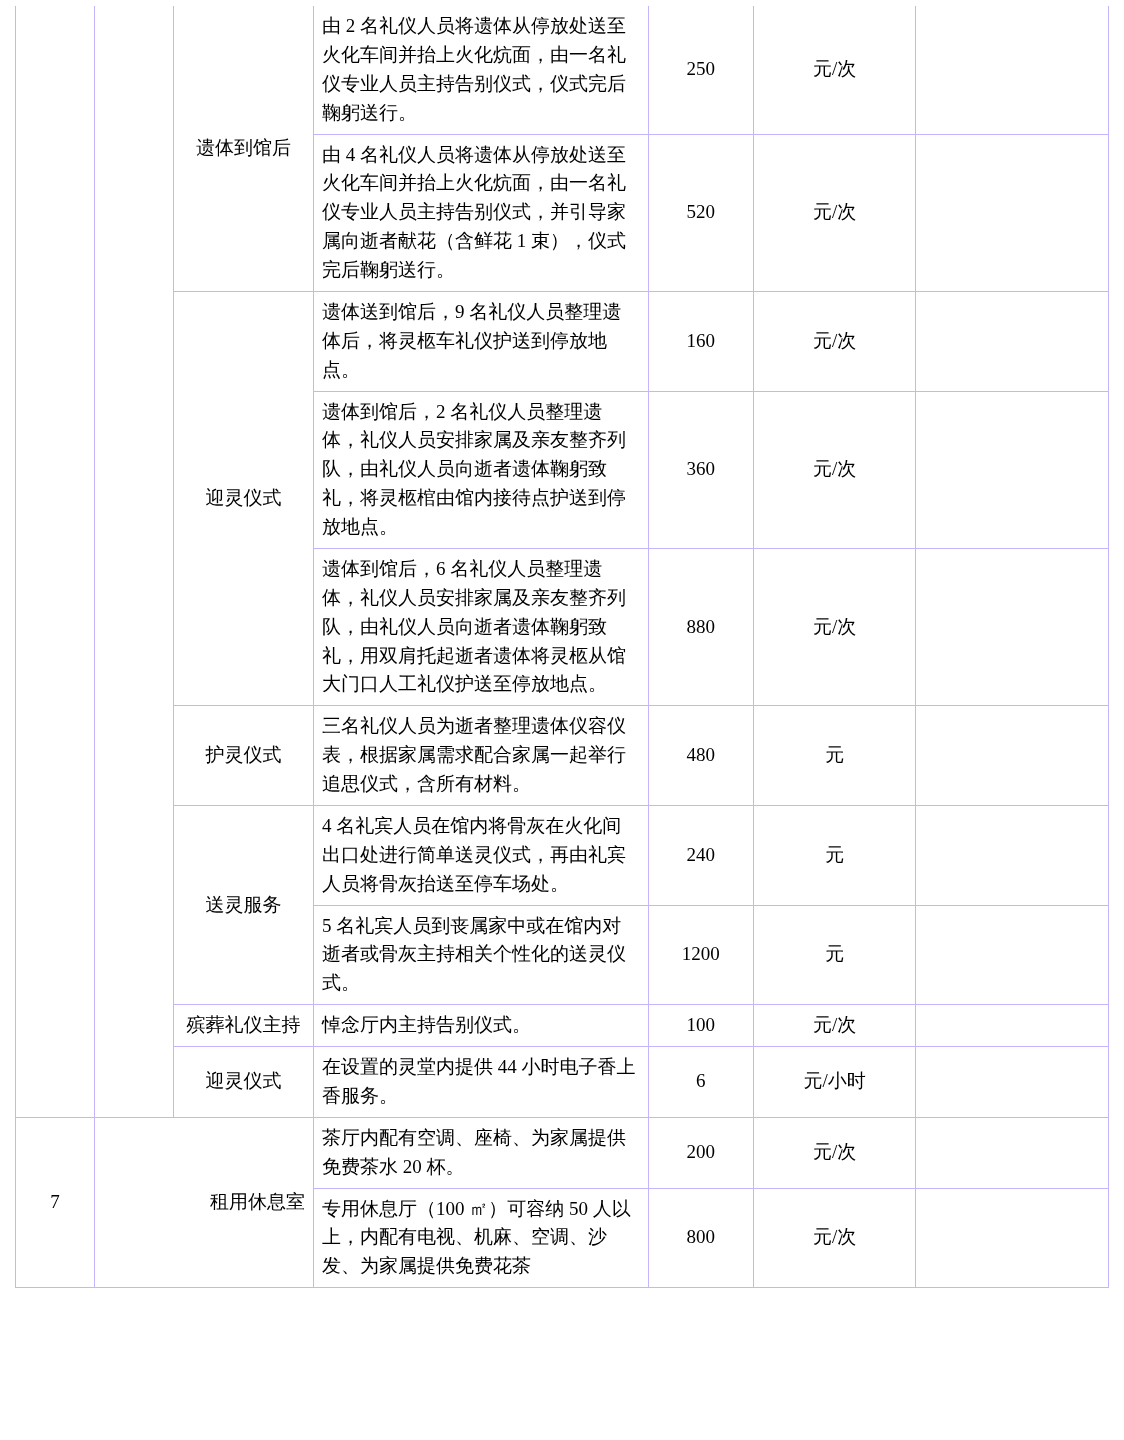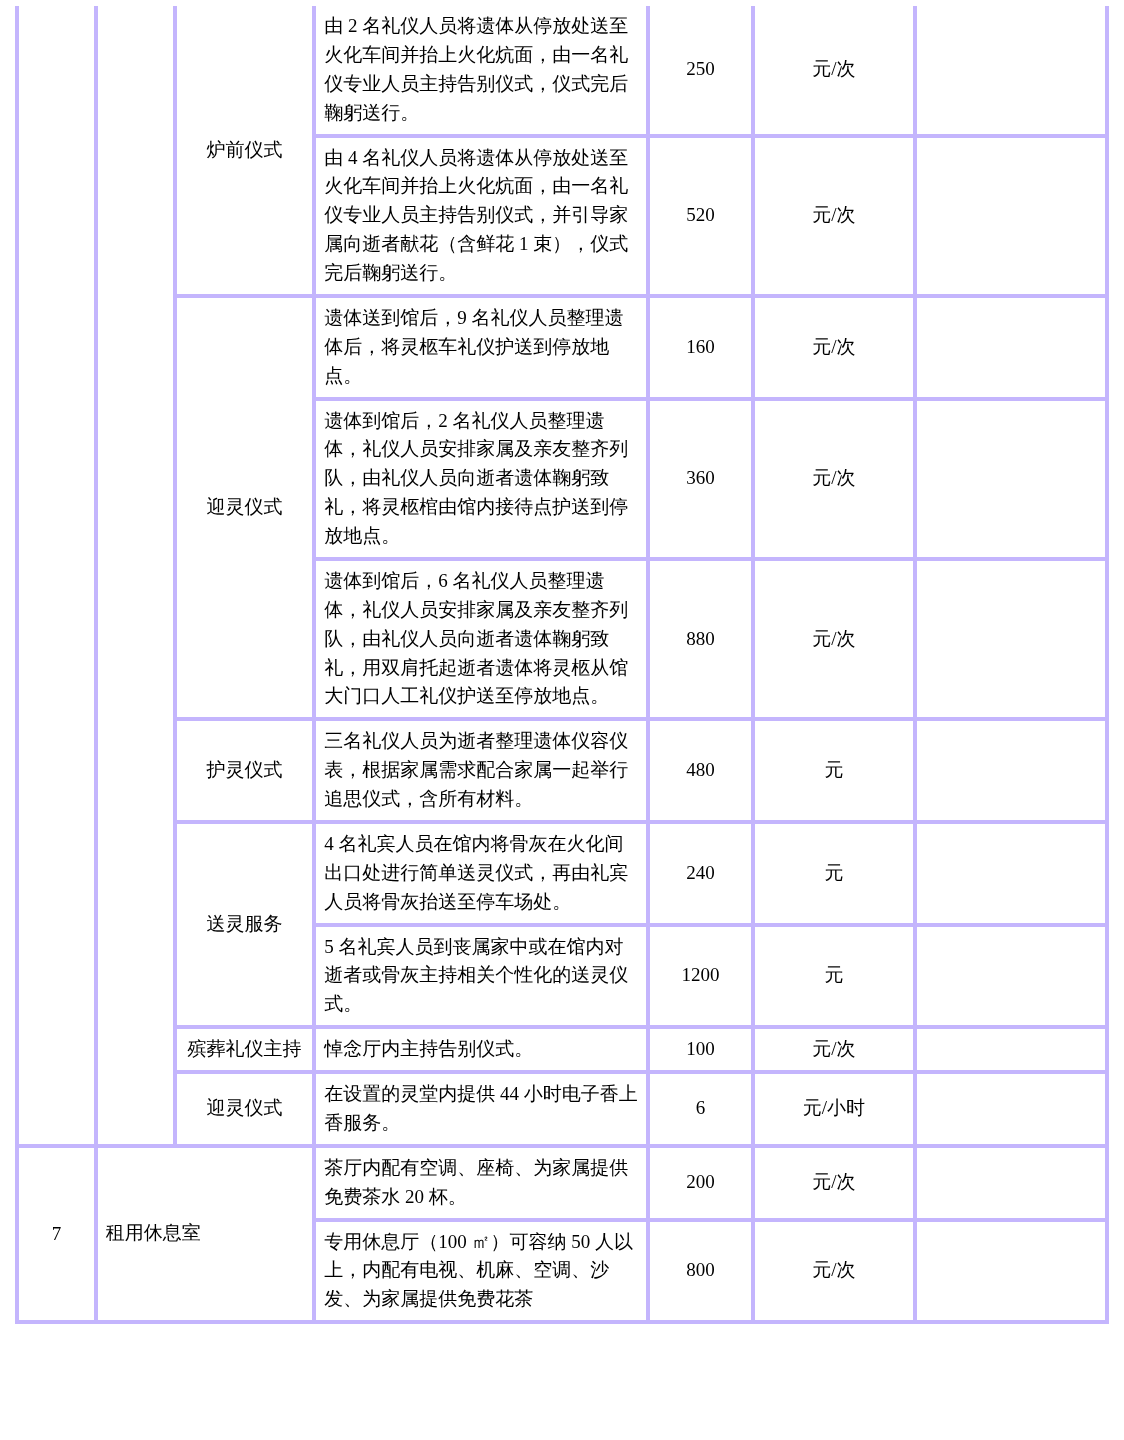--- a/index.html
+++ b/index.html
@@ -21,40 +21,40 @@
     box-sizing: border-box;
     padding: 0;
   }
   table.price-table {
     border-collapse: collapse;
     table-layout: fixed;
     width: 1094px;
     margin: 6px 15px 0 15px;
   }
   table.price-table td {
-    border: 4px solid #c4b5fd;
+    border: 1px solid #c4b5fd;
     vertical-align: middle;
     padding: 6px 8px;
     font-size: 19px;
     line-height: 1.52;
   }
   
   col.c-no    { width: 78px; }
   col.c-cat   { width: 78px; }
   col.c-item  { width: 138px; }
   col.c-desc  { width: 330px; }
   col.c-price { width: 104px; }
   col.c-unit  { width: 160px; }
   col.c-note  { width: 190px; }
 
   .ctr { text-align: center; }
   .desc { text-align: left; }
   .item-name { text-align: center; }
   .no-cell { text-align: center; }
-  .cat-cell { text-align: left; font-family: Liberation Mono, monospace; }
+  .cat-cell { text-align: right; }
 
   
   tr.first-row td { border-top: none; }
 </style>
 </head>
 <body>
 
 <div class="page">
   <table class="price-table">
     <colgroup>
@@ -64,21 +64,21 @@
       <col class="c-desc">
       <col class="c-price">
       <col class="c-unit">
       <col class="c-note">
     </colgroup>
     <tbody>
 
       <tr class="first-row">
         <td class="no-cell" rowspan="10"></td>
         <td class="cat-cell" rowspan="10"></td>
-        <td class="item-name" rowspan="2">炉前仪式</td>
+        <td class="item-name" rowspan="2">遗体到馆后</td>
         <td class="desc">由 2 名礼仪人员将遗体从停放处送至火化车间并抬上火化炕面，由一名礼仪专业人员主持告别仪式，仪式完后鞠躬送行。</td>
         <td class="ctr">250</td>
         <td class="ctr">元/次</td>
         <td class="ctr"></td>
       </tr>
 
       <tr>
         <td class="desc">由 4 名礼仪人员将遗体从停放处送至火化车间并抬上火化炕面，由一名礼仪专业人员主持告别仪式，并引导家属向逝者献花（含鲜花 1 束），仪式完后鞠躬送行。</td>
         <td class="ctr">520</td>
         <td class="ctr">元/次</td>

